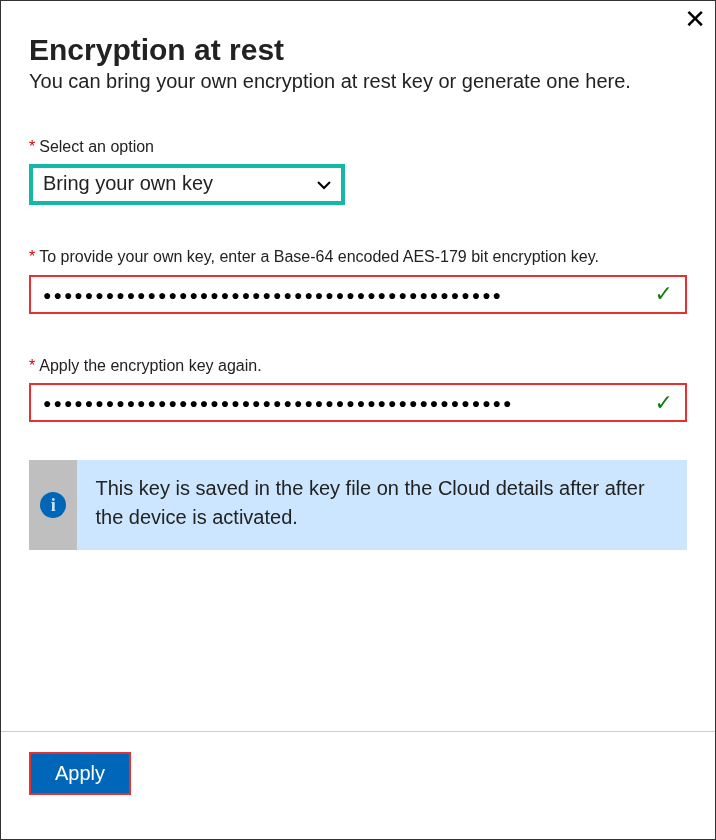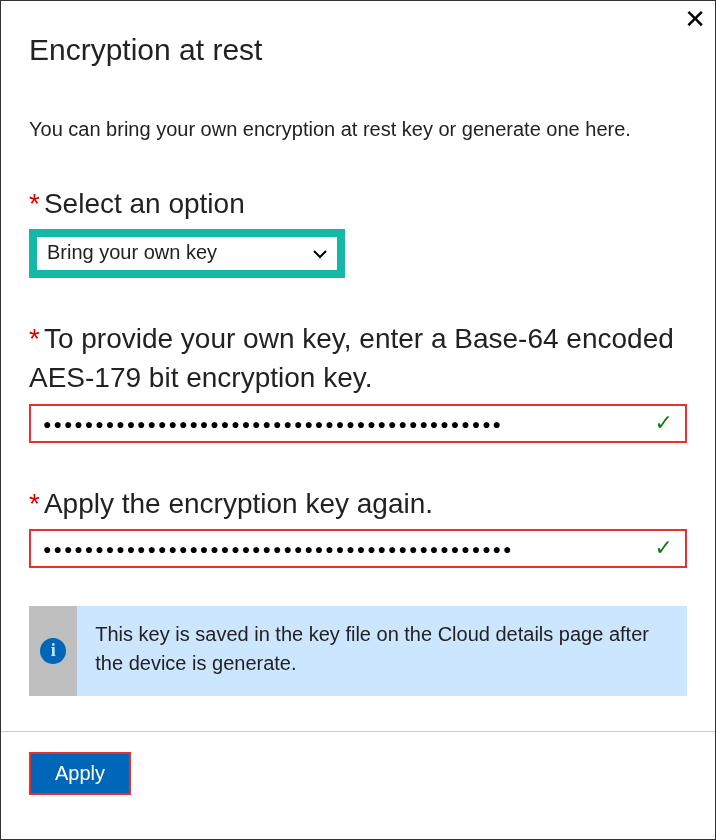--- a/index.html
+++ b/index.html
@@ -31,49 +31,48 @@
       cursor: pointer;
       line-height: 1;
       color: #000;
     }
     .content {
       padding: 28px 28px 20px 28px;
       flex: 1;
     }
     .title {
       font-size: 30px;
-      font-weight: 400;
-      color: #222;
-      margin-bottom: 48px;
+      font-weight: 700;
+      color: #222;
       margin-top: 4px;
     }
     .description {
       font-size: 20px;
       color: #222;
       line-height: 1.4;
       margin-bottom: 34px;
     }
     .field-group {
       margin-bottom: 26px;
     }
     .label-row {
-      font-size: 28px;
+      font-size: 16px;
       color: #222;
       margin-bottom: 6px;
       line-height: 1.4;
       margin-top: 41px;
     }
     .req {
       color: #d40000;
       margin-right: 4px;
     }
     .select-wrap {
       position: relative;
       width: 316px;
-      border: 8px solid #14b8a6;
+      border: 4px solid #14b8a6;
       background: #fff;
     }
     .select-inner {
       display: flex;
       align-items: center;
       justify-content: space-between;
       padding: 4px 10px 6px 10px;
       font-size: 20px;
       color: #222;
       cursor: pointer;
@@ -201,21 +200,21 @@
       <div class="input-wrap">
         <span class="dots">●●●●●●●●●●●●●●●●●●●●●●●●●●●●●●●●●●●●●●●●●●●●●</span>
         <span class="check">✓</span>
       </div>
     </div>
 
     <div class="info-box">
       <div class="info-icon-col">
         <div class="info-icon">i</div>
       </div>
-      <div class="info-text">This key is saved in the key file on the Cloud details page after the device is generate.</div>
+      <div class="info-text">This key is saved in the key file on the Cloud details after after the device is activated.</div>
     </div>
 
   </div>
 
   <div class="footer">
     <button class="apply-btn">Apply</button>
   </div>
 
 </div>
 

